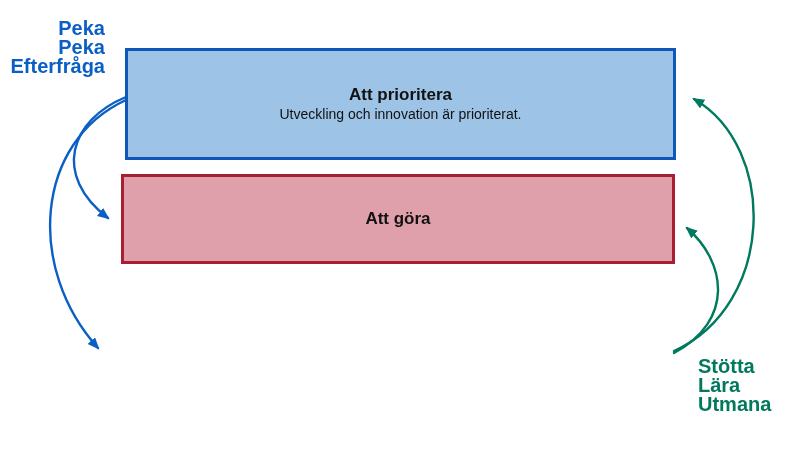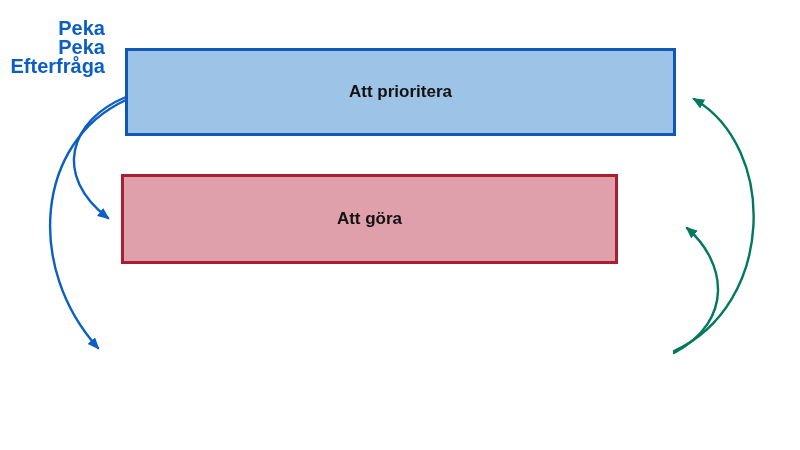--- a/index.html
+++ b/index.html
@@ -29,25 +29,25 @@
     box-sizing: border-box;
     border-style: solid;
     border-width: 3px;
     display: flex;
     flex-direction: column;
     align-items: center;
     justify-content: center;
     text-align: center;
   }
   .box-prioritera {
-    left: 125px; top: 48px; width: 551px; height: 88px;
+    left: 125px; top: 48px; width: 551px; height: 112px;
     background: #9dc3e6; border-color: #1157b8;
   }
   .box-gora {
-    left: 121px; top: 174px; width: 497px; height: 90px;
+    left: 121px; top: 174px; width: 554px; height: 90px;
     background: #dfa0ac; border-color: #a81e32;
   }
   .box-stotta {
     left: 121px; top: 301px; width: 554px; height: 89px;
     background: #9bccba; border-color: #00795c;
   }
   .box-title {
     font-size: 17px;
     font-weight: bold;
     color: #111111;
@@ -100,21 +100,27 @@
   </svg>
 
   <div class="side-labels labels-left">
     <div>Peka</div>
     <div>Peka</div>
     <div>Efterfråga</div>
   </div>
 
   <div class="box box-prioritera">
     <div class="box-title">Att prioritera</div>
+    <div class="box-subtitle">Utveckling och innovation är prioriterat.</div>
   </div>
 
   <div class="box box-gora">
     <div class="box-title">Att göra</div>
   </div>
 
 
+  <div class="side-labels labels-right">
+    <div>Stötta</div>
+    <div>Lära</div>
+    <div>Utmana</div>
+  </div>
 
 </div>
 
 </body></html>

